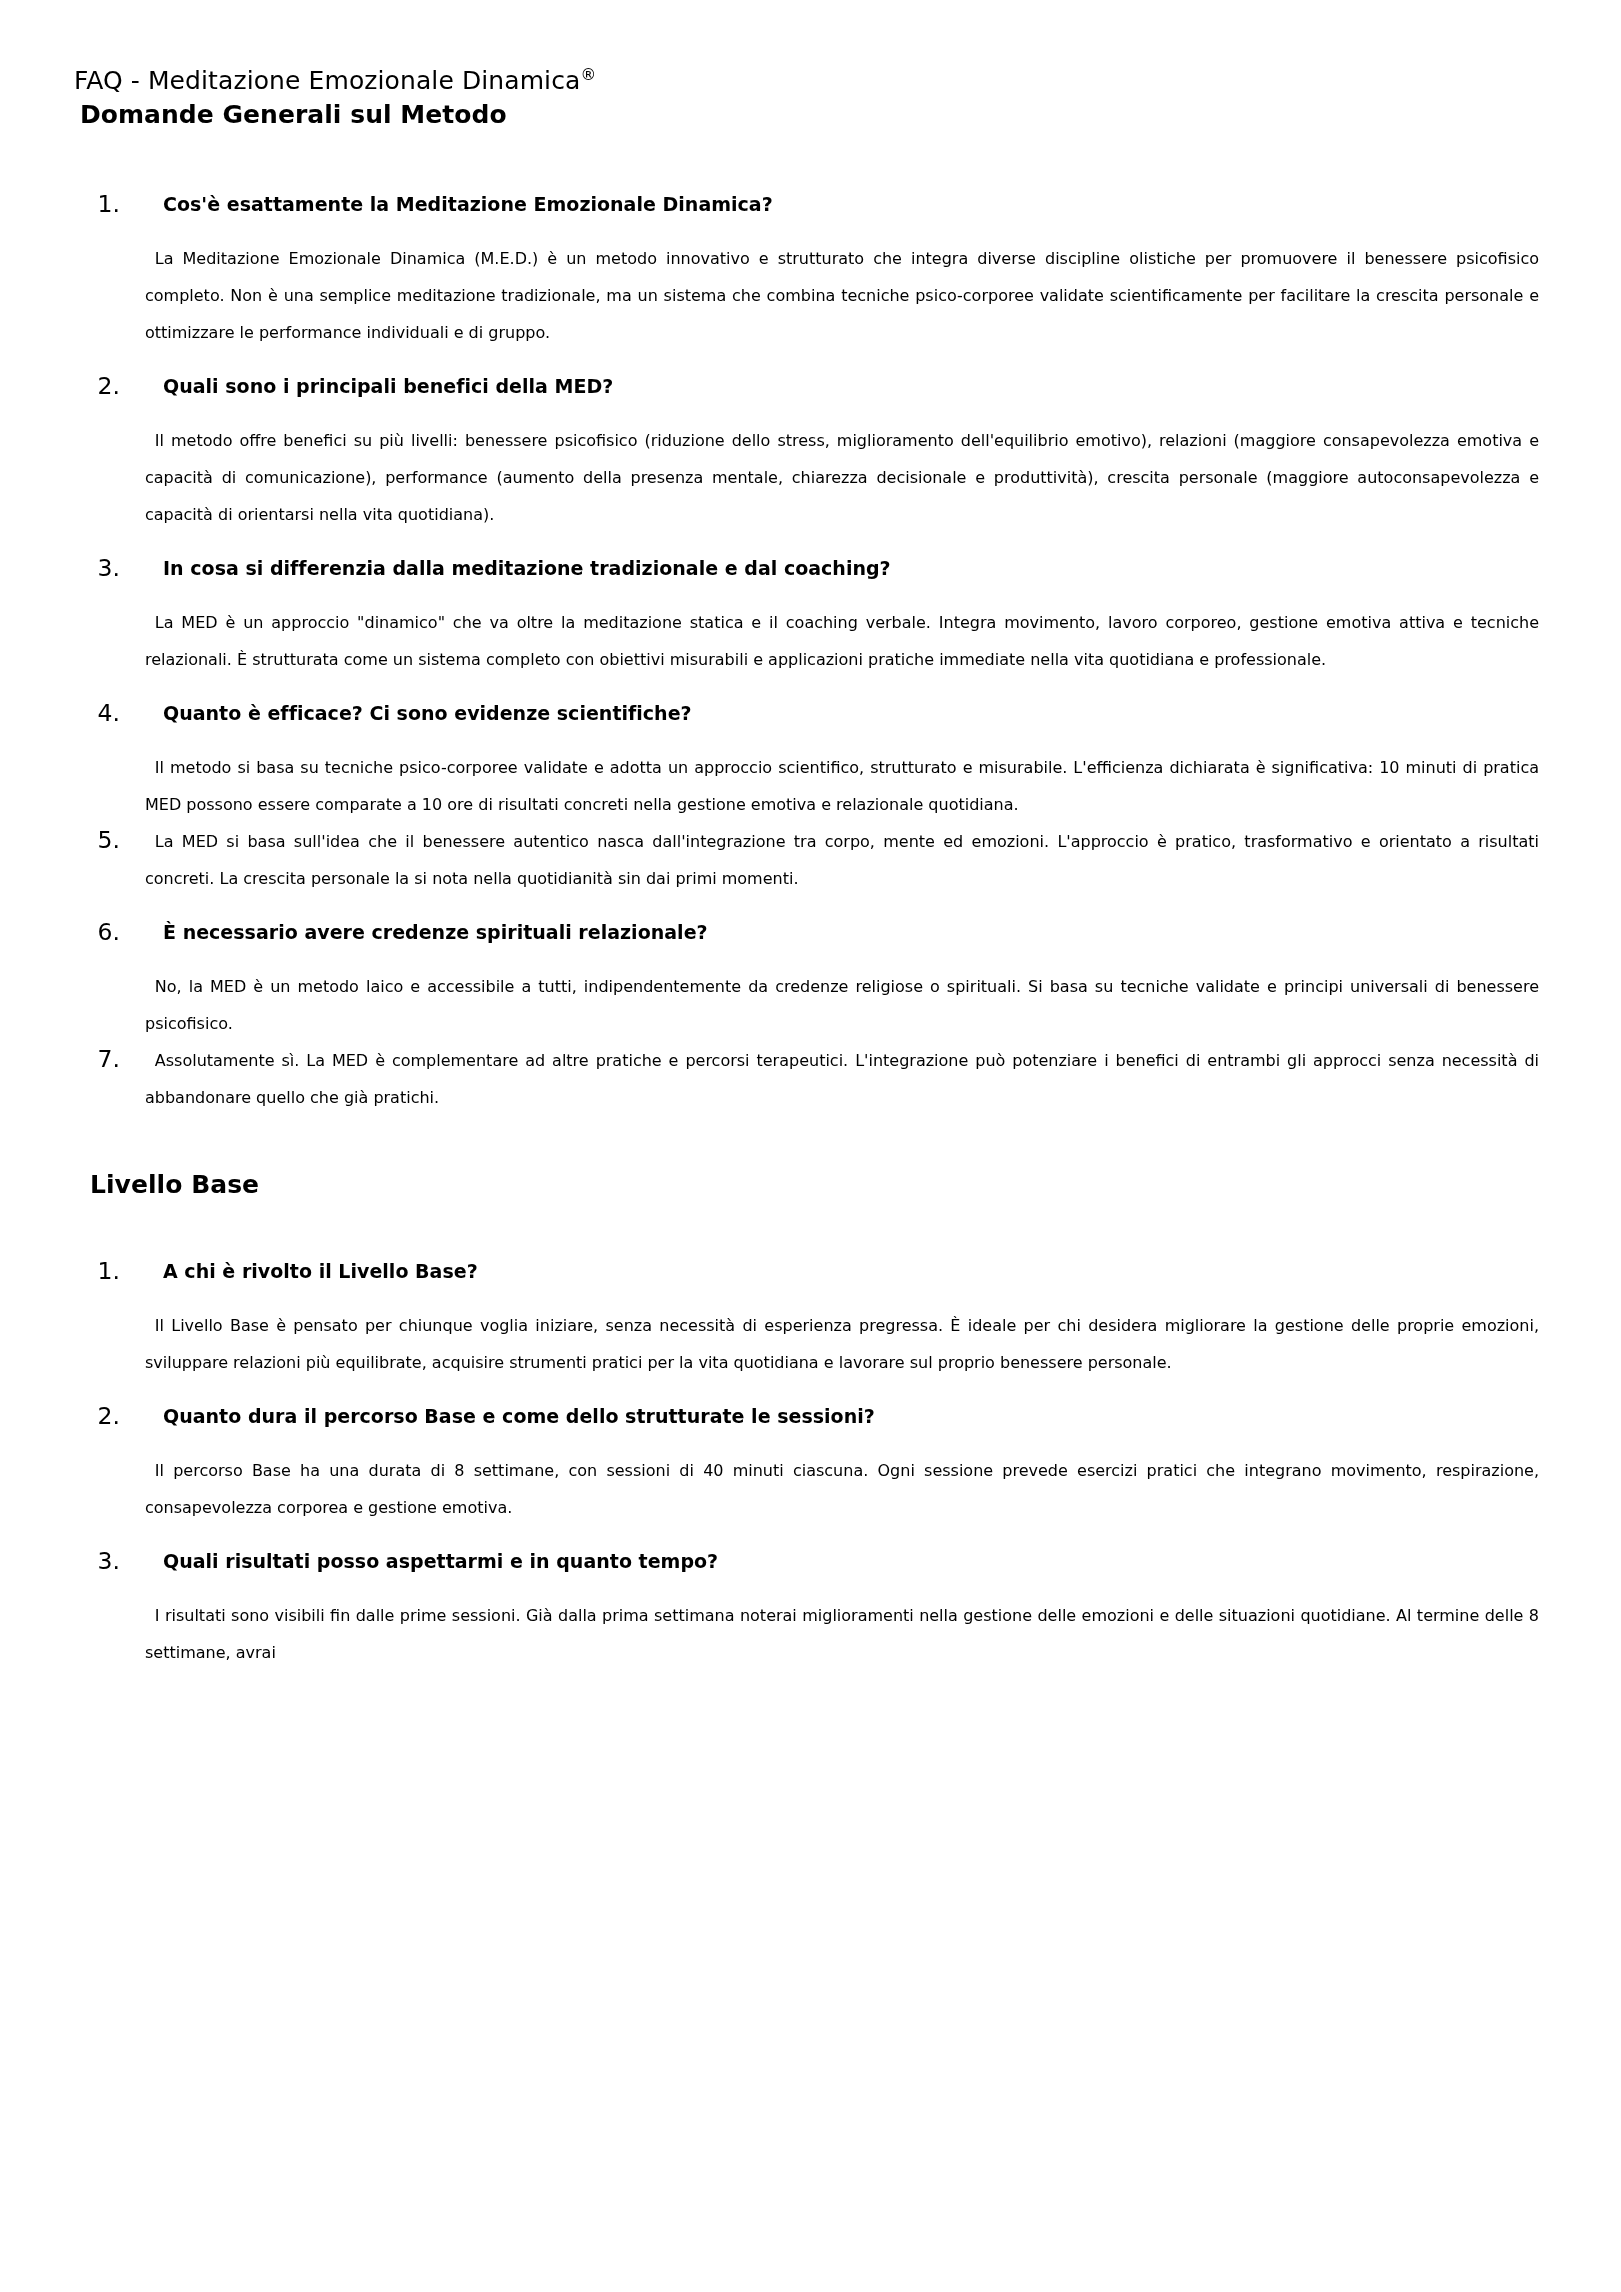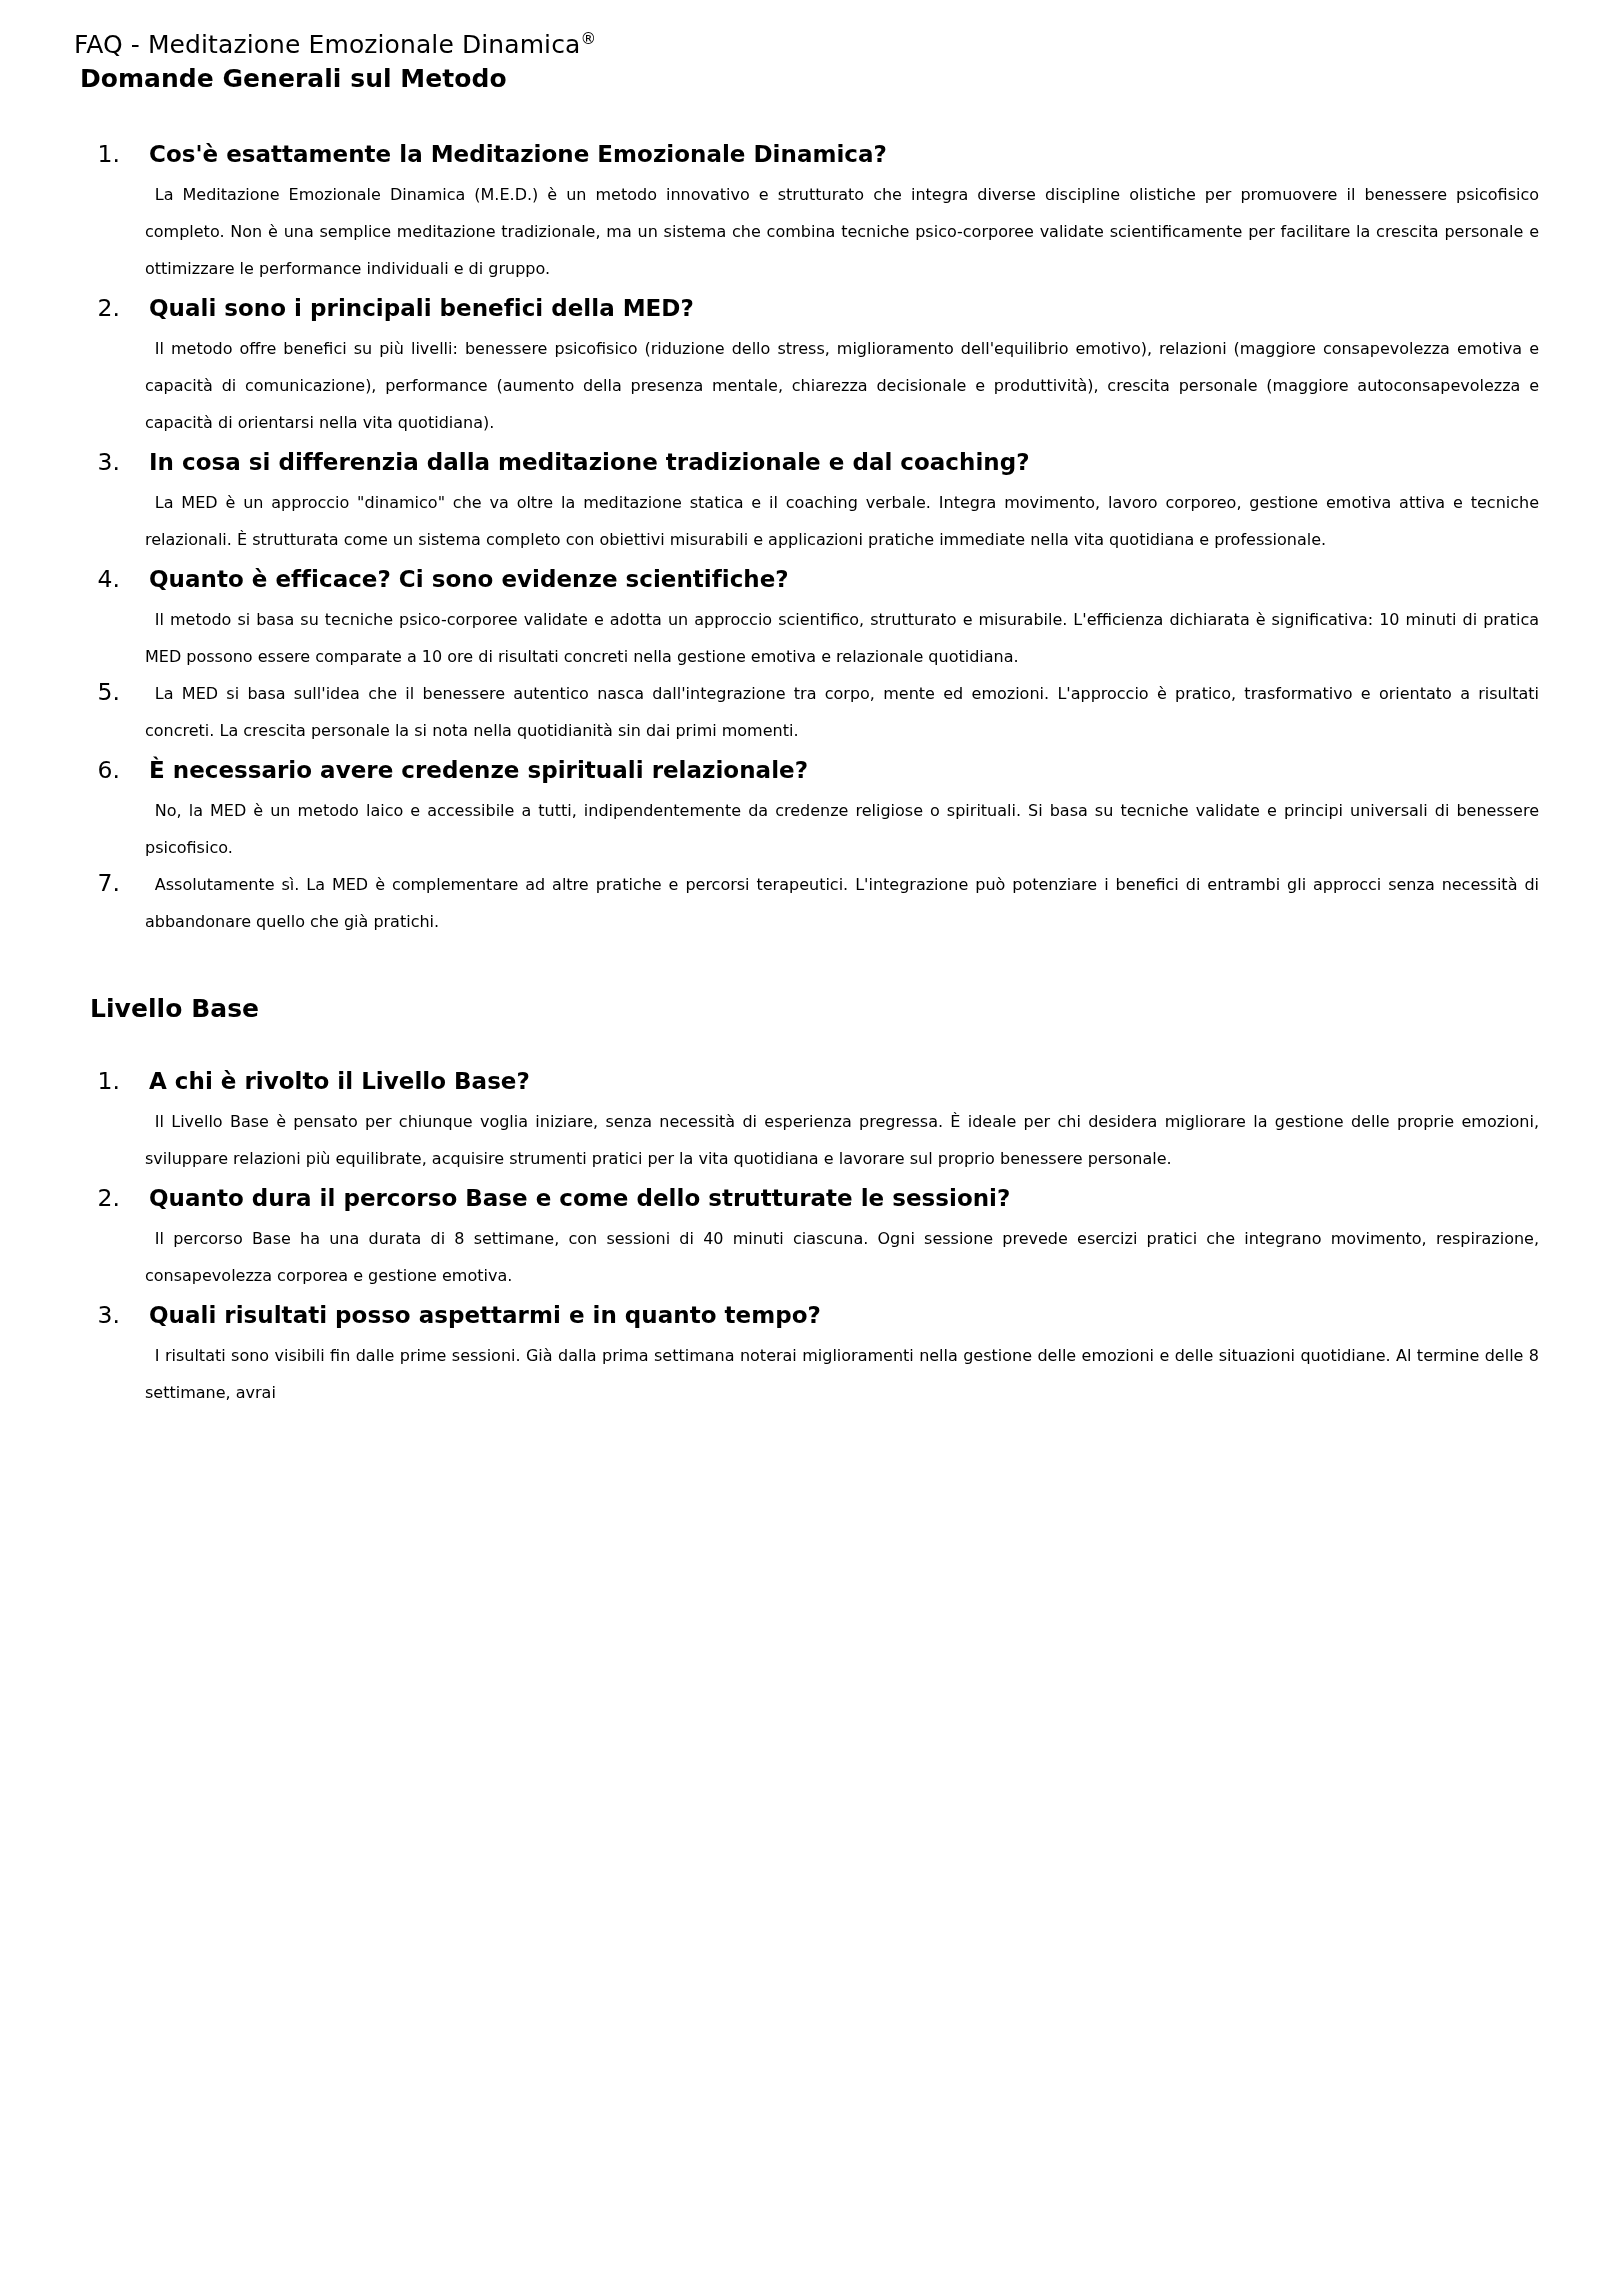--- a/index.html
+++ b/index.html
@@ -12,21 +12,21 @@
     height: 2293px;
     font-family: "DejaVu Sans", sans-serif;
     color: #000000;
     -webkit-font-smoothing: antialiased;
   }
   .page {
     position: relative;
     width: 1621px;
     height: 2293px;
     box-sizing: border-box;
-    padding: 29px 80px 0 74px;
+    padding: 65px 80px 0 74px;
     background: #ffffff;
     overflow: hidden;
   }
 
   .doc-title {
     font-size: 25px;
     line-height: 1.28;
     font-weight: 400;
     letter-spacing: 0.1px;
     margin: 0 0 2px 0;
@@ -67,25 +67,25 @@
     position: absolute;
     left: 23.5px;
     top: 0;
     width: 39px;
     text-align: left;
     font-size: 23.5px;
     line-height: 35px;
     font-weight: 400;
   }
   .qa-question {
-    font-size: 23px;
+    font-size: 19px;
     font-weight: 700;
     line-height: 35px;
     letter-spacing: 0.02px;
-    margin: 4px;
+    margin: 18px;
   }
   .qa-answer {
     font-size: 16px;
     font-weight: 400;
     line-height: 37px;
     text-align: justify;
     text-justify: inter-word;
     margin: 0;
     text-indent: 9.8px;
     padding-right: 2px;

